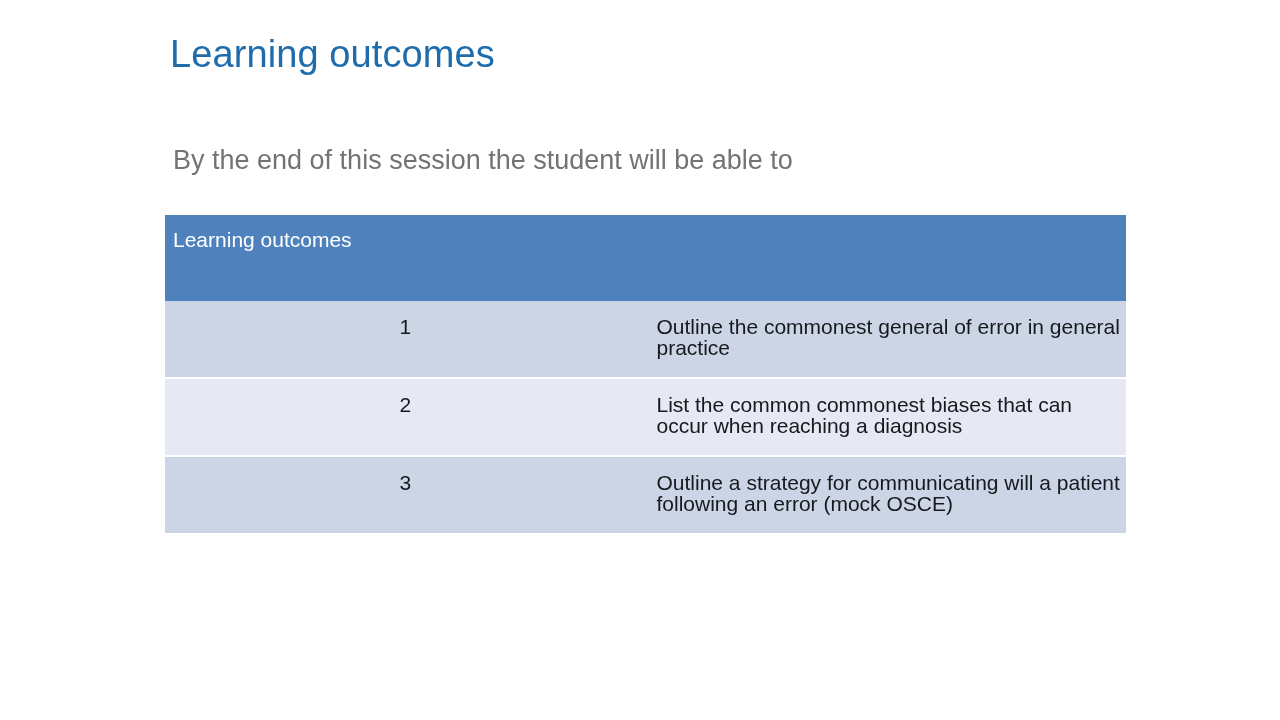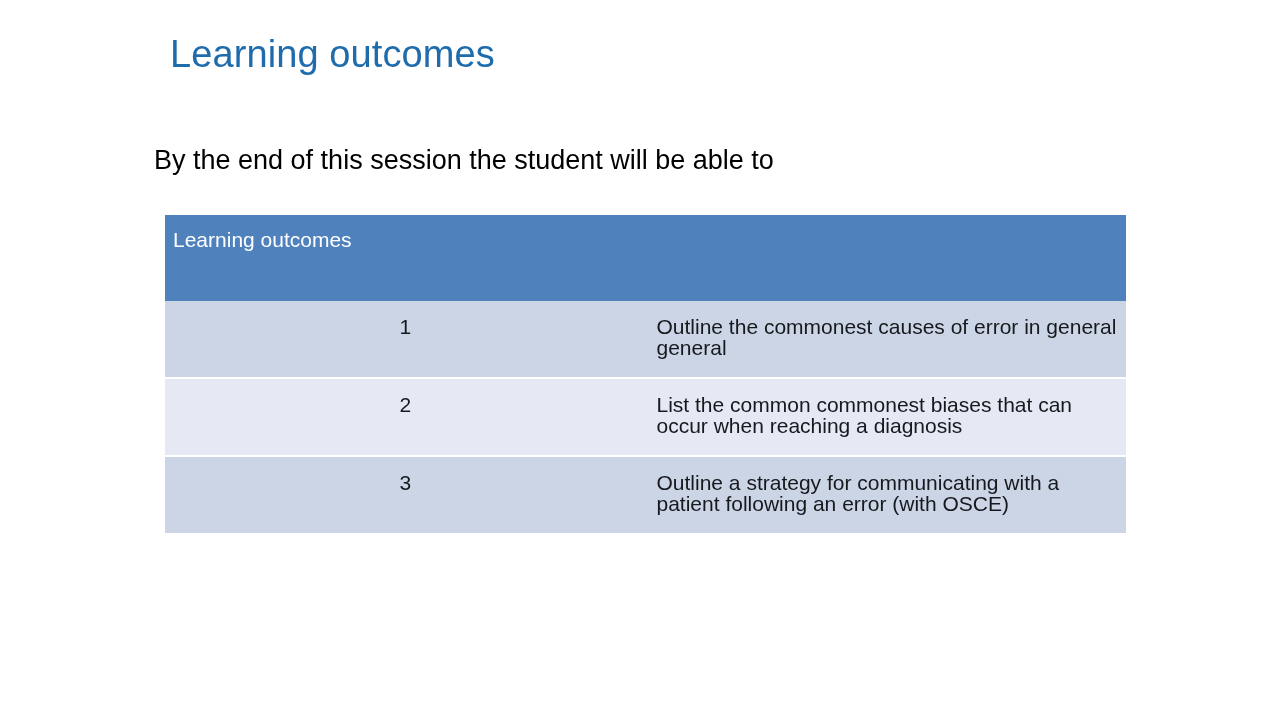--- a/index.html
+++ b/index.html
@@ -34,25 +34,25 @@
     line-height: 52px;
     color: #1f6cad;
     font-weight: 400;
     letter-spacing: 0.1px;
     white-space: nowrap;
   }
 
   
   .slide-subtitle {
     position: absolute;
-    left: 154px;
+    left: 173px;
     top: 141px;
     font-size: 27px;
     line-height: 38px;
-    color: #000000;
+    color: #737373;
     font-weight: 400;
     white-space: nowrap;
   }
 
   
   .logo-box {
     position: absolute;
     left: 1048px;
     top: 35px;
     width: 134px;
@@ -133,32 +133,32 @@
 
   <table class="lo-table">
     <thead>
       <tr class="lo-head-row">
         <th colspan="2">Learning outcomes</th>
       </tr>
     </thead>
     <tbody>
       <tr class="lo-row band-a">
         <td class="col-num">1</td>
-        <td class="col-text">Outline the commonest causes of error in general general</td>
+        <td class="col-text">Outline the commonest general of error in general practice</td>
       </tr>
       <tr class="row-sep">
           <td colspan="2"></td>
         </tr>
       <tr class="lo-row band-b">
         <td class="col-num">2</td>
         <td class="col-text">List the common commonest biases that can occur when reaching a diagnosis</td>
       </tr>
       <tr class="row-sep">
           <td colspan="2"></td>
         </tr>
       <tr class="lo-row band-a">
         <td class="col-num">3</td>
-        <td class="col-text">Outline a strategy for communicating with a patient following an error (with OSCE)</td>
+        <td class="col-text">Outline a strategy for communicating will a patient following an error (mock OSCE)</td>
       </tr>
     </tbody>
   </table>
 
 </div>
 
 </body></html>

